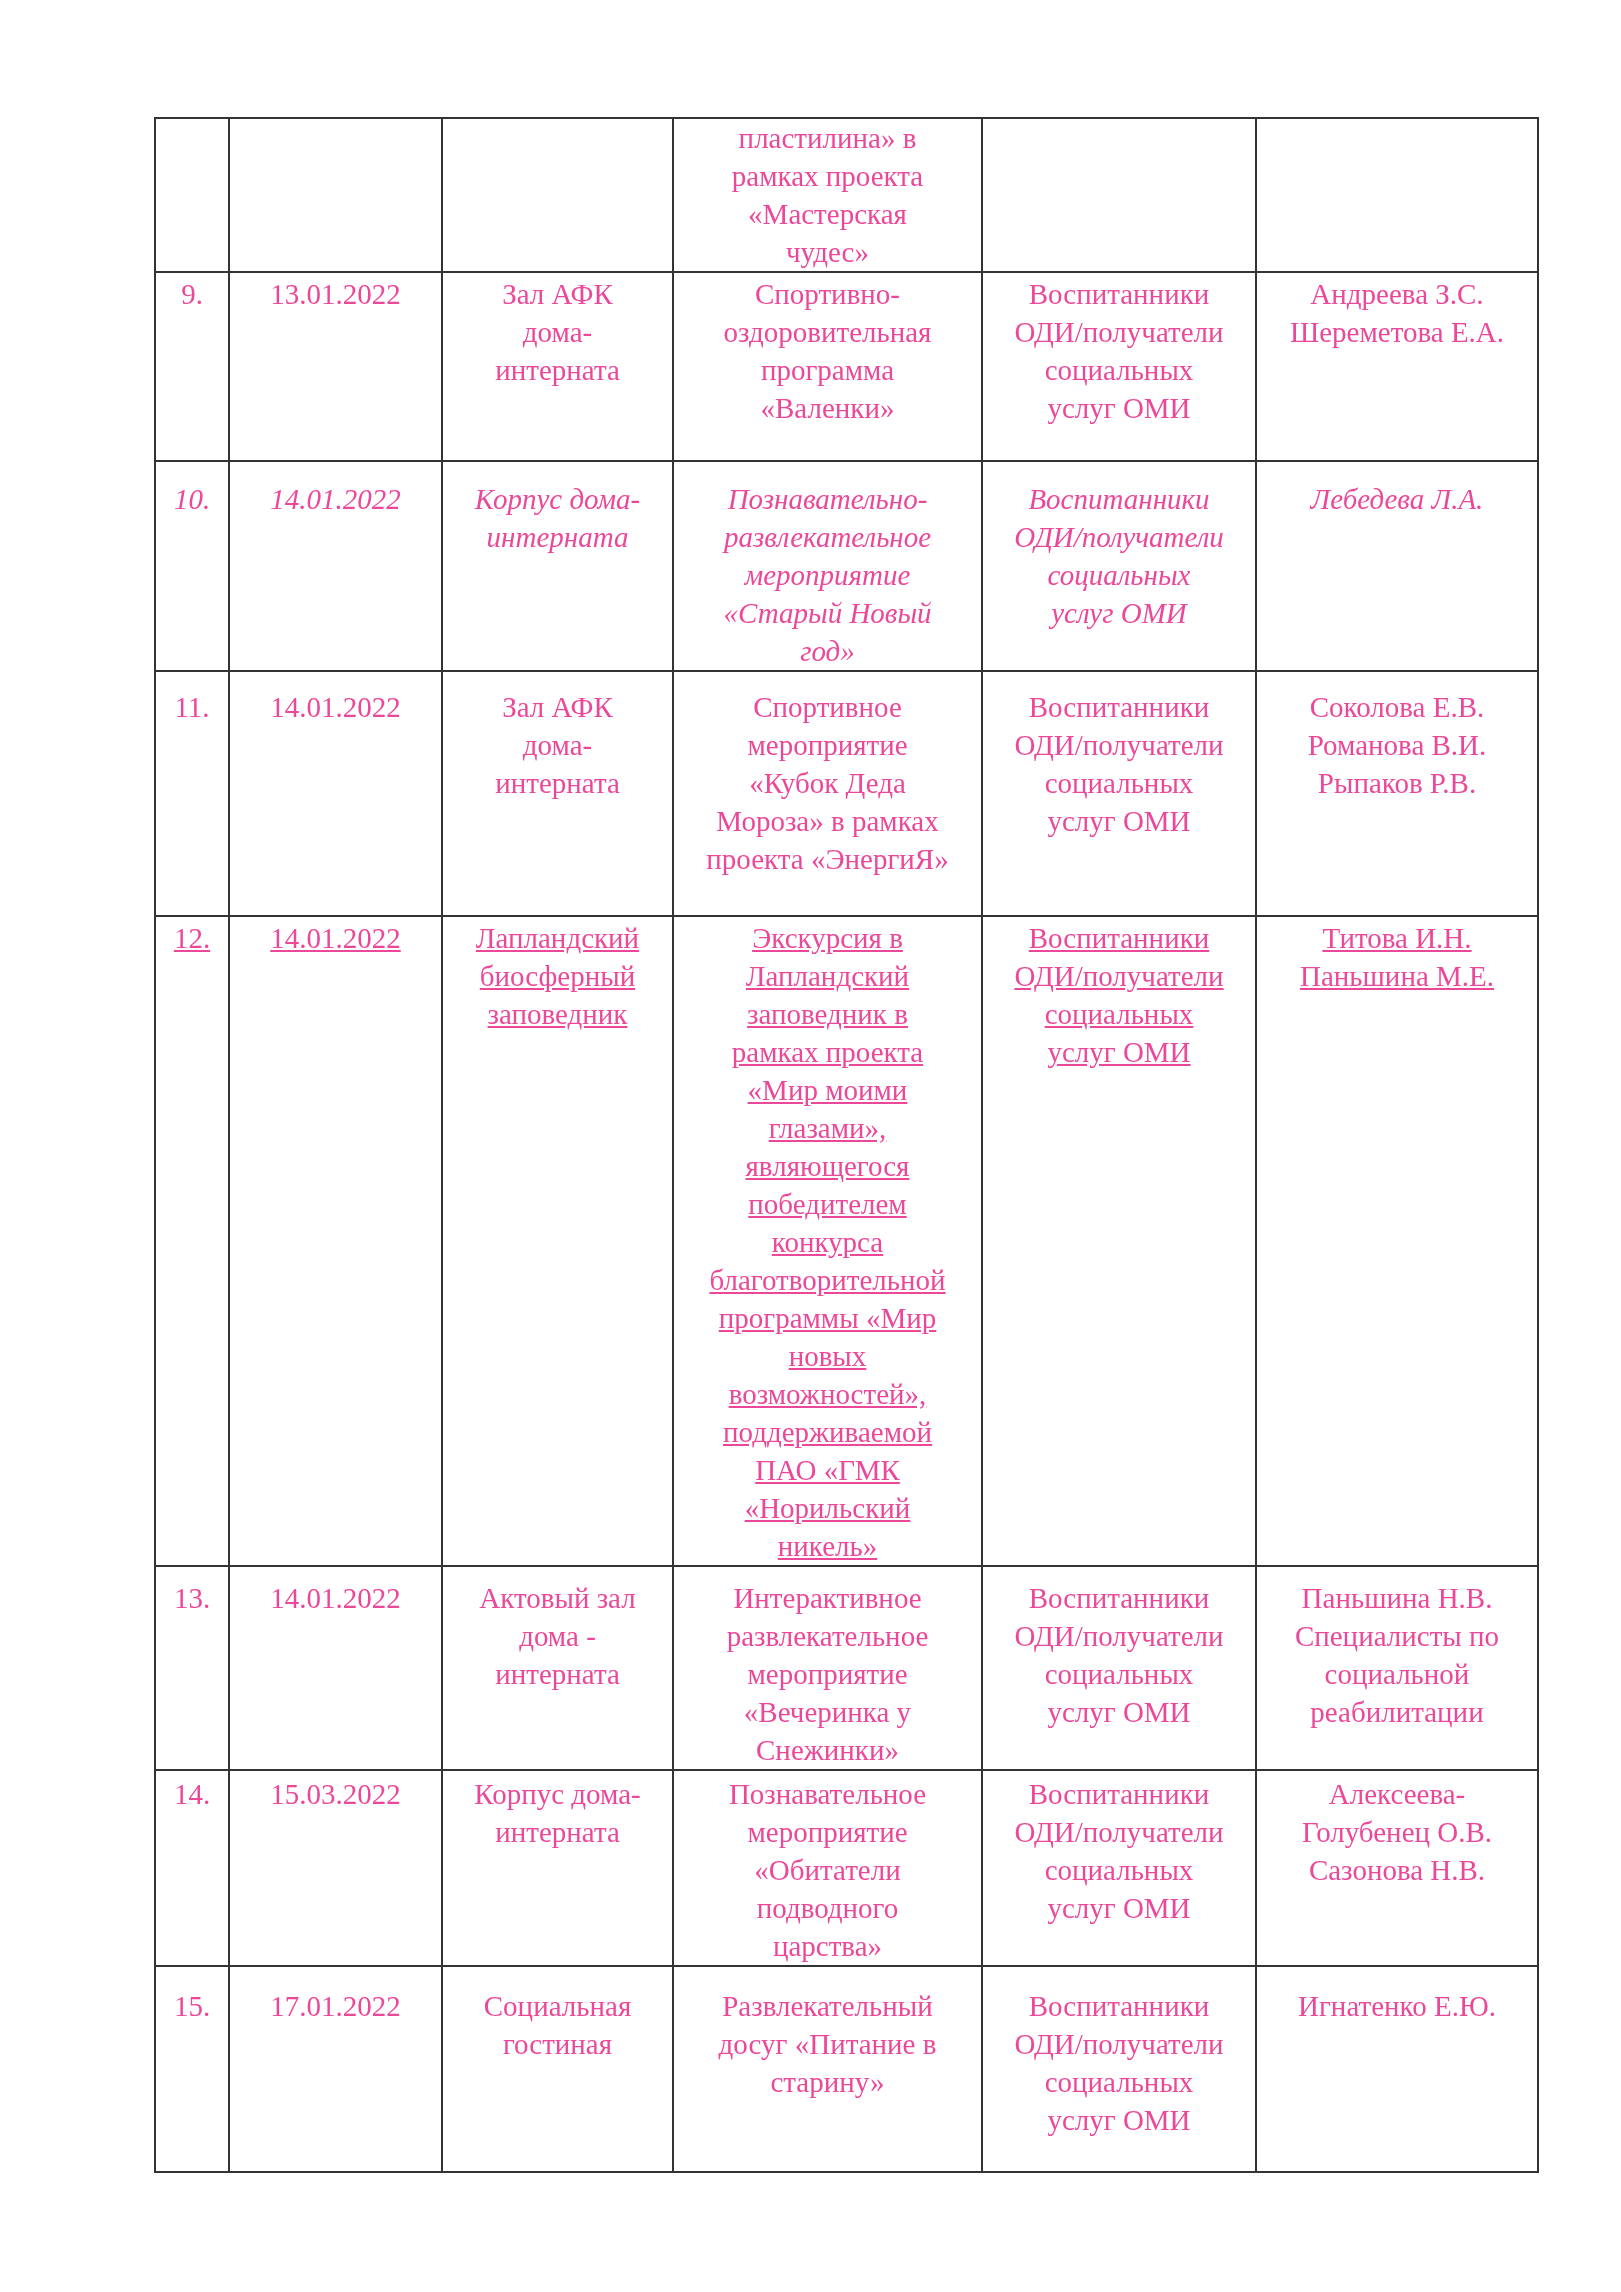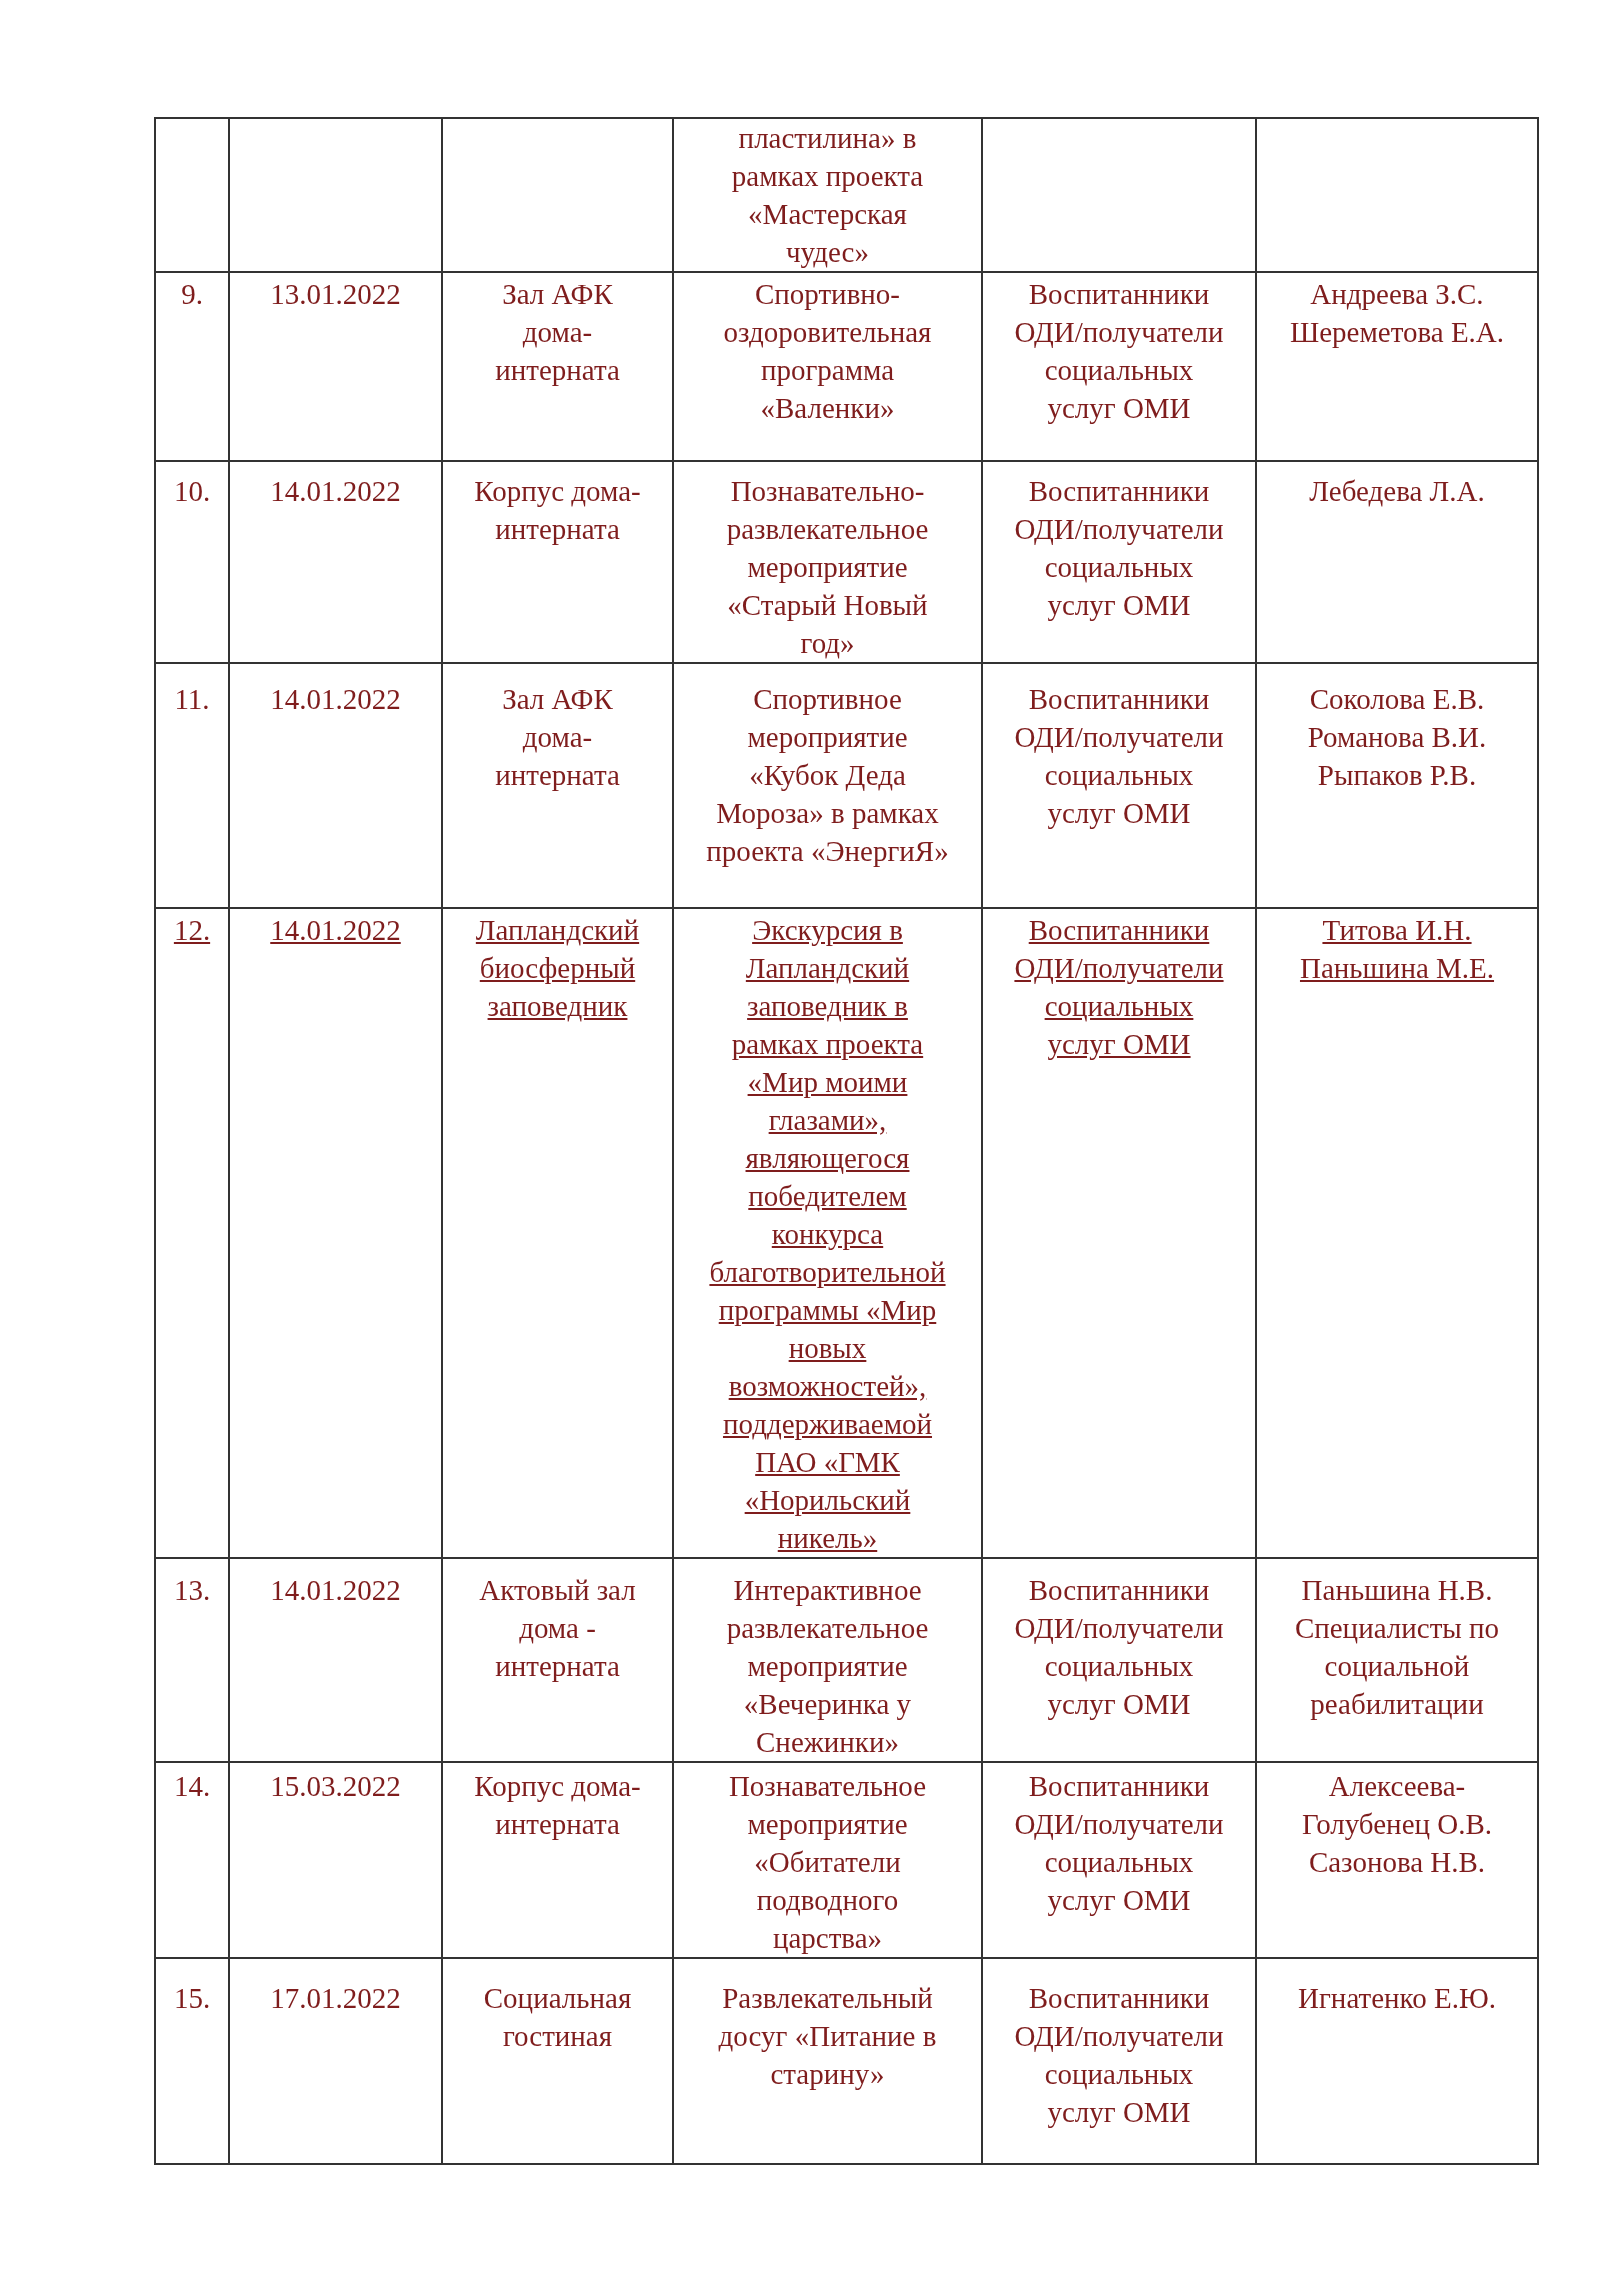--- a/index.html
+++ b/index.html
@@ -6,40 +6,40 @@
   body { width: 1621px; height: 2293px; position: relative; overflow: hidden; }
   .page { position: absolute; left: 0; top: 0; width: 1621px; height: 2293px; background: #fff; }
   table.schedule {
     position: absolute; left: 154px; top: 117px;
     width: 1383px;
     border-collapse: collapse;
     table-layout: fixed;
     font-family: "Liberation Serif", "DejaVu Serif", serif;
     font-size: 29px;
     line-height: 38px;
-    color: #7f1d1d;
+    color: #ec4899;
   }
   table.schedule td {
     border: 2px solid #333;
     vertical-align: top;
     text-align: center;
     padding: 0 3.9px;
     white-space: pre-line;
     overflow: hidden;
   }
   td.num { text-align: left; padding-left: 17.6px; }
   col.c1 { width: 74px; }
   col.c2 { width: 213px; }
   col.c3 { width: 231px; }
   col.c4 { width: 309px; }
   col.c5 { width: 274px; }
   col.c6 { width: 282px; }
   tr.r0 td { height: 151px; }
   tr.r9 td { height: 185px; padding-top: 2px; }
-  tr.r10 td { height: 189px; padding-top: 10px; }
+  tr.r10 td { height: 189px; padding-top: 18px; font-style: italic; }
   tr.r11 td { height: 227px; padding-top: 16px; }
   tr.r12 td { height: 640px; padding-top: 2px; text-decoration: underline; }
   tr.r13 td { height: 188px; padding-top: 12px; }
   tr.r14 td { height: 190px; padding-top: 4px; text-align: center; }
   tr.r15 td { height: 184px; padding-top: 20px; }
 </style>
 </head>
 <body>
 
 <div class="page">

